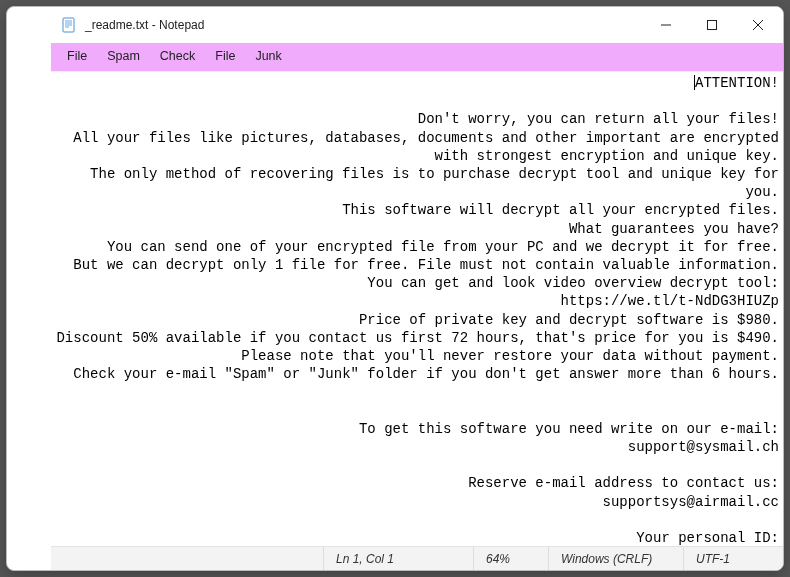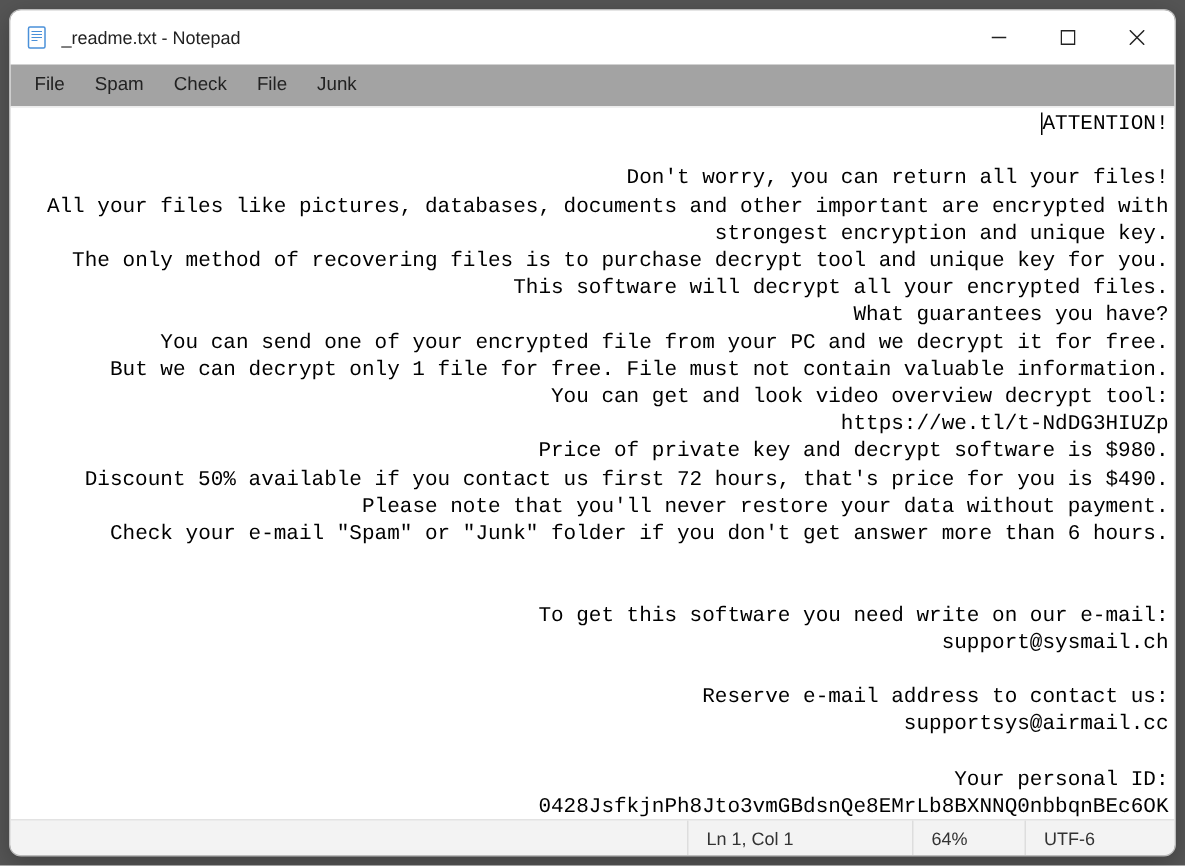--- a/index.html
+++ b/index.html
@@ -17,20 +17,21 @@
       top: 6px;
       width: 778px;
       height: 565px;
       background: #ffffff;
       border: 1px solid #bbb;
       border-radius: 8px;
       box-shadow: 0 4px 16px rgba(0,0,0,0.25);
       overflow: hidden;
       display: flex;
       flex-direction: column;
+      padding-left: 44px;
     }
     .titlebar {
       height: 36px;
       display: flex;
       align-items: center;
       padding: 0 2px 0 10px;
       background: #fff;
       border-bottom: 0;
     }
     .titlebar .icon {
@@ -53,21 +54,21 @@
       display: flex;
       align-items: center;
       justify-content: center;
       color: #222;
     }
     .winbtn svg { width: 10px; height: 10px; }
     .menubar {
       display: flex;
       padding: 2px 6px 4px 6px;
       gap: 0;
-      background: #a3a3a3;
+      background: #f0abfc;
     }
     .menuitem {
       font-size: 12.5px;
       color: #222;
       padding: 4px 10px;
     }
     .textarea {
       flex: 1;
       font-family: Consolas, 'Courier New', monospace;
       font-size: 14px;
@@ -89,20 +90,21 @@
       vertical-align: text-top;
     }
     .statusbar {
       display: flex;
       height: 24px;
       background: #f3f3f3;
       border-top: 1px solid #e3e3e3;
       font-size: 12px;
       color: #333;
       align-items: stretch;
+      font-style: italic;
     }
     .statuscell {
       border-left: 1px solid #ddd;
       display: flex;
       align-items: center;
       padding: 0 12px;
       white-space: nowrap;
     }
     .statuscell.first { border-left: none; flex: 1; }
     .statuscell.lncol { width: 150px; }
@@ -176,16 +178,17 @@
 Reserve e-mail address to contact us:
 supportsys@airmail.cc
 
 Your personal ID:
 0428JsfkjnPh8Jto3vmGBdsnQe8EMrLb8BXNNQ0nbbqnBEc6OK</span></div>
 
   <div class="statusbar">
     <div class="statuscell first"></div>
     <div class="statuscell lncol">Ln 1, Col 1</div>
     <div class="statuscell zoom">64%</div>
-    <div class="statuscell enc">UTF-6</div>
+    <div class="statuscell eol">Windows (CRLF)</div>
+    <div class="statuscell enc">UTF-1</div>
   </div>
 
 </div>
 
 </body></html>

